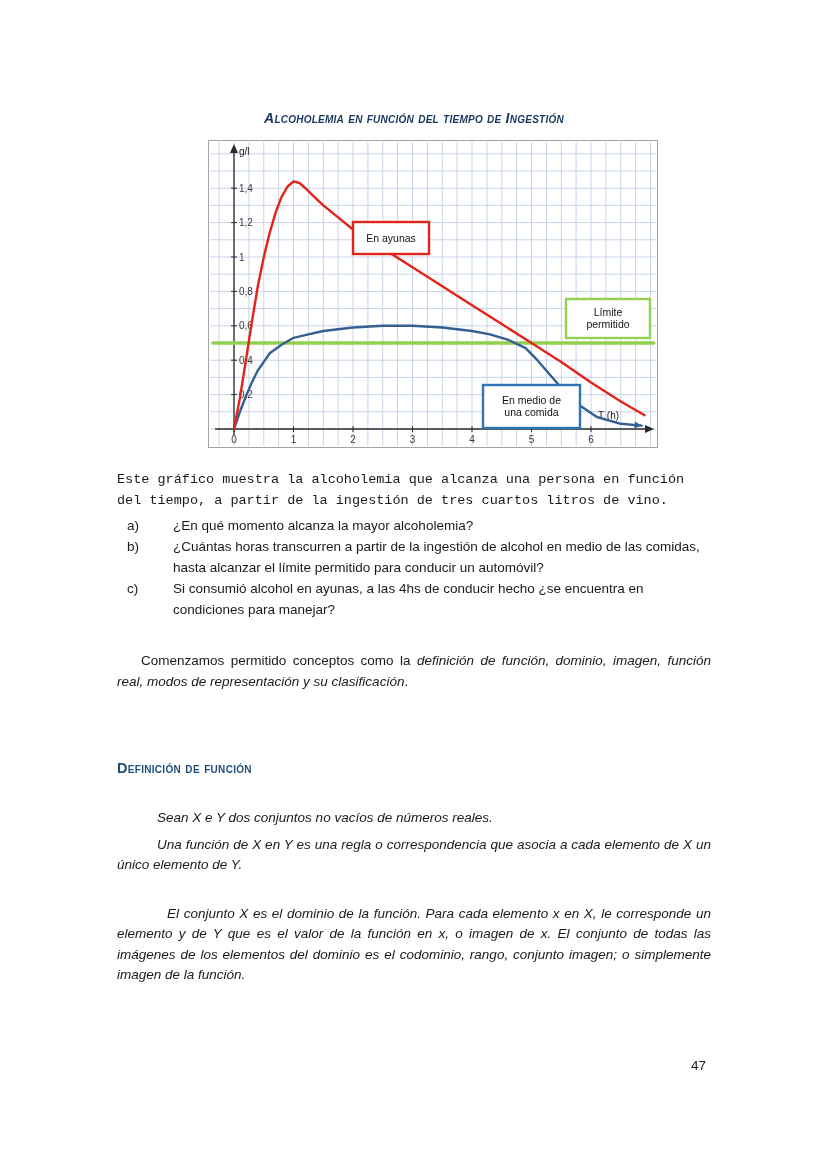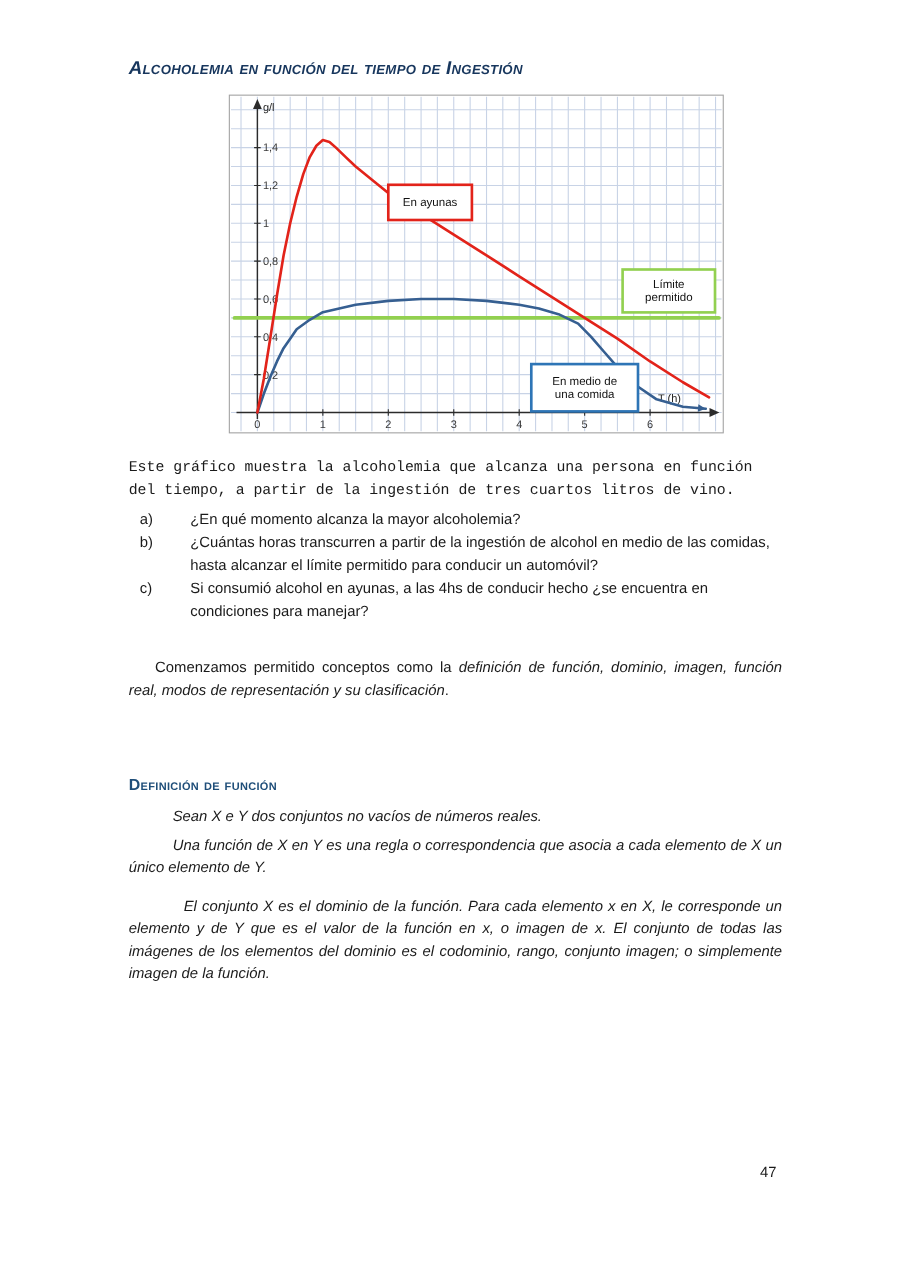--- a/index.html
+++ b/index.html
@@ -7,23 +7,23 @@
   body {
     width:828px; height:1171px;
     font-family:"Liberation Sans", sans-serif;
     color:#1a1a1a;
     position:relative;
     overflow:hidden;
   }
   .page { width:828px; height:1171px; padding:0 117px; position:relative; }
 
   .doc-title {
-    padding-top:52px;
-    text-align:left;
-    font-size:17px;
+    padding-top:110px;
+    text-align:center;
+    font-size:14px;
     font-weight:bold;
     font-style:italic;
     font-variant:small-caps;
     letter-spacing:.25px;
     color:#17365d;
   }
 
   .chart {
     margin:14px 0 0 91px;
     width:450px; height:308px;
@@ -61,23 +61,23 @@
     letter-spacing:.3px;
     color:#1f4e79;
   }
 
   .def {
     font-style:italic;
     font-size:13.5px;
     line-height:20.5px;
     text-indent:40px;
   }
-  .def.p1 { margin-top:10px; }
+  .def.p1 { margin-top:32px; }
   .def.p2 { margin-top:6px; text-align:justify; }
-  .def.p3 { margin-top:14px; text-align:justify; text-indent:50px; }
+  .def.p3 { margin-top:28px; text-align:justify; text-indent:50px; }
 
   .page-number {
     position:absolute;
     top:1058px; right:122px;
     font-size:13.5px;
     color:#1a1a1a;
   }
 </style>
 </head>
 <body>

